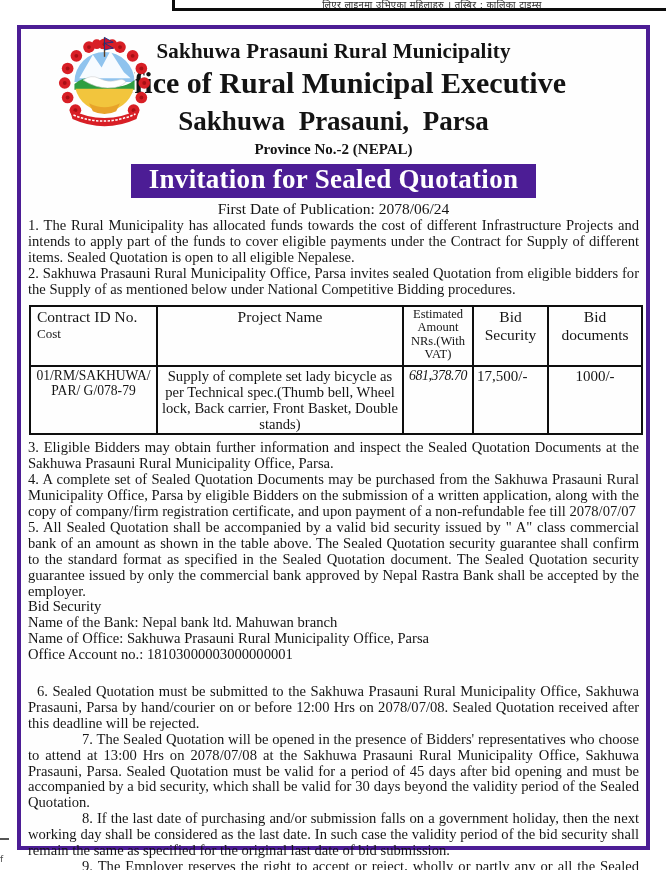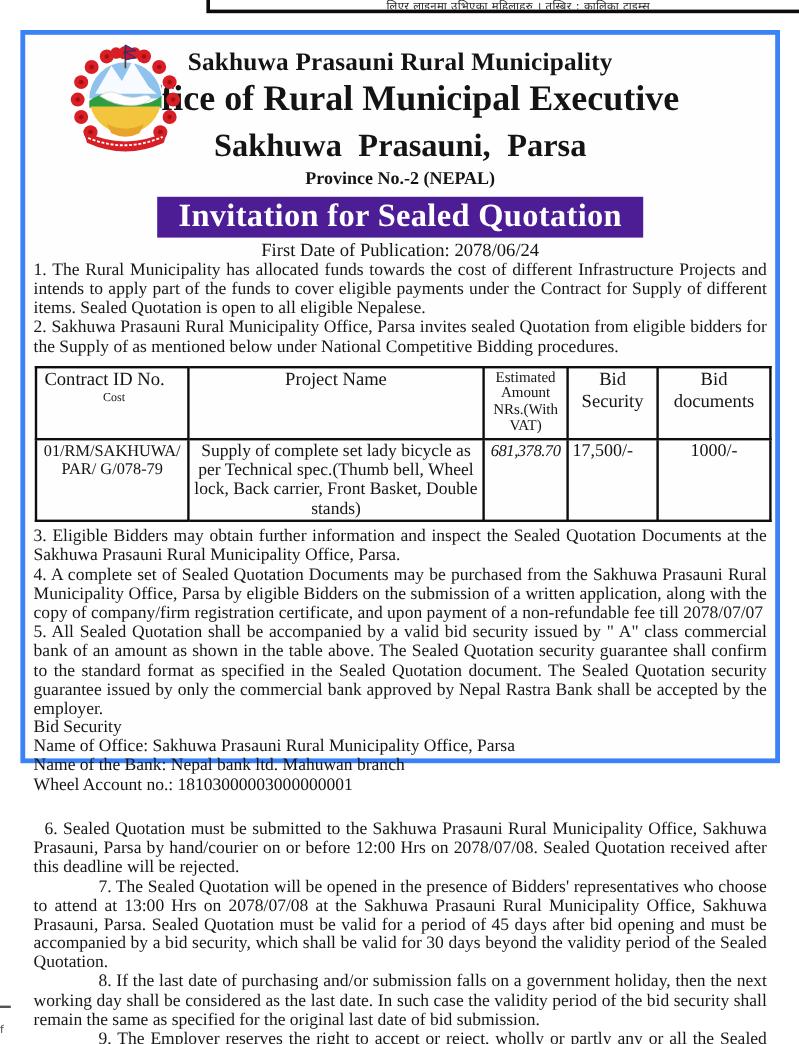--- a/index.html
+++ b/index.html
@@ -33,22 +33,22 @@
     position: absolute; left: 0; top: 838px; width: 12px;
     font-family: "DejaVu Sans", sans-serif;
     font-size: 9px; color: #4a4a4a; line-height: 1;
   }
   .edge-artifacts .dash { display: block; width: 9px; height: 2px; background: #555; margin-bottom: 15px; }
 
   
   .doc {
     position: absolute;
     left: 17px; top: 25px;
-    width: 633px; height: 611px;
-    border: 4px solid #3b82f6;
+    width: 633px; height: 825px;
+    border: 4px solid #4c1d95;
     background: #fefefe;
     padding: 6px 7px 0 7px;
   }
 
   
   .header { position: relative; text-align: center; }
   .emblem { position: absolute; left: 28px; top: 0; width: 97px; height: 96px; }
   .org-name   { font-size: 21px; font-weight: bold; letter-spacing: .2px; padding-top: 4px; }
   .office     { font-size: 30px; font-weight: bold; margin-top: 2px; }
   .location   { font-size: 27px; font-weight: bold; word-spacing: 7px; margin-top: 6px; }
@@ -87,21 +87,21 @@
     vertical-align: top;
     padding: 1px 3px;
   }
   col.c1 { width: 127px; }
   col.c2 { width: 246px; }
   col.c3 { width: 70px;  }
   col.c4 { width: 75px;  }
   col.c5 { width: 94px;  }
   th .h-title { display: block; font-size: 15.5px; text-align: left; padding-left: 3px; }
   th.center .h-title { text-align: center; padding-left: 0; }
-  th .h-sub { display: block; font-size: 10px; text-align: center; padding-left: 3px; }
+  th .h-sub { display: block; font-size: 13px; text-align: left; padding-left: 3px; }
   th.center { text-align: center; }
   th.c-est .h-title { font-size: 12.5px; line-height: 13.5px; }
   thead th { height: 60px; border-radius: 22px; }
   tbody td { height: 50px; font-size: 14.6px; line-height: 16.2px; }
   td.cell-id   { font-size: 13.6px; text-align: center; vertical-align: middle; line-height: 15.5px; }
   td.cell-proj { text-align: center; vertical-align: middle; }
   td.cell-amt  { text-align: center; vertical-align: middle; font-size: 13.8px; letter-spacing: -0.4px; font-style: italic; }
   td.cell-sec  { text-align: left; vertical-align: middle; font-size: 15px; }
   td.cell-doc  { text-align: center; vertical-align: top; padding-top: 10px; font-size: 15px; }
 
@@ -244,23 +244,23 @@
       </tr>
     </tbody>
   </table>
 
   <p class="para">3.  Eligible Bidders may obtain further information and inspect the Sealed Quotation Documents at the Sakhuwa Prasauni Rural Municipality Office, Parsa.</p>
   <p class="para">4.  A complete set of Sealed Quotation Documents may be purchased from the Sakhuwa Prasauni Rural Municipality Office, Parsa by eligible Bidders on the submission of a written application, along with the copy of company/firm registration certificate, and upon payment of a non-refundable fee till 2078/07/07</p>
   <p class="para">5.  All Sealed Quotation shall be accompanied by a valid bid security issued by " A" class commercial bank of an amount as shown in the table above. The Sealed Quotation security guarantee shall confirm to the standard format as specified in the Sealed Quotation document. The Sealed Quotation security guarantee issued by only the commercial bank approved by Nepal Rastra Bank shall be accepted by the employer.</p>
 
   <div>
     <div class="bs-line">Bid Security</div>
+    <div class="bs-line">Name of the Bank: Nepal bank ltd. Mahuwan branch</div>
     <div class="bs-line">Name of Office:  Sakhuwa Prasauni Rural Municipality Office, Parsa</div>
-    <div class="bs-line">Name of the Bank: Nepal bank ltd. Mahuwan branch</div>
-    <div class="bs-line">Wheel Account no.:   18103000003000000001</div>
+    <div class="bs-line">Office Account no.:   18103000003000000001</div>
   </div>
 
   <p class="para indent-sm">6.  Sealed Quotation must be submitted to the Sakhuwa  Prasauni Rural Municipality Office, Sakhuwa Prasauni, Parsa by hand/courier on or before 12:00 Hrs on 2078/07/08. Sealed Quotation received after this deadline will be rejected.</p>
   <p class="para indent-lg">7.   The Sealed Quotation will be opened in the presence of Bidders' representatives who choose to attend at 13:00 Hrs on 2078/07/08 at the Sakhuwa Prasauni Rural Municipality Office, Sakhuwa Prasauni, Parsa. Sealed Quotation must be valid for a period of 45 days after bid opening and must be accompanied by a bid security, which shall be valid for 30 days beyond the validity period of the Sealed Quotation.</p>
   <p class="para indent-lg">8.   If the last date of purchasing and/or submission falls on a government holiday, then the next working day shall be considered as the last date. In such case the validity period of the bid security shall remain the same as specified for the original last date of bid submission.</p>
   <p class="para indent-lg">9.     The Employer reserves the right to accept or reject, wholly or partly any or all the Sealed Quotation without assigning any reason, whatsoever.</p>
 
   <div class="signature">Chief Administrative Officer</div>
 </div>
 

